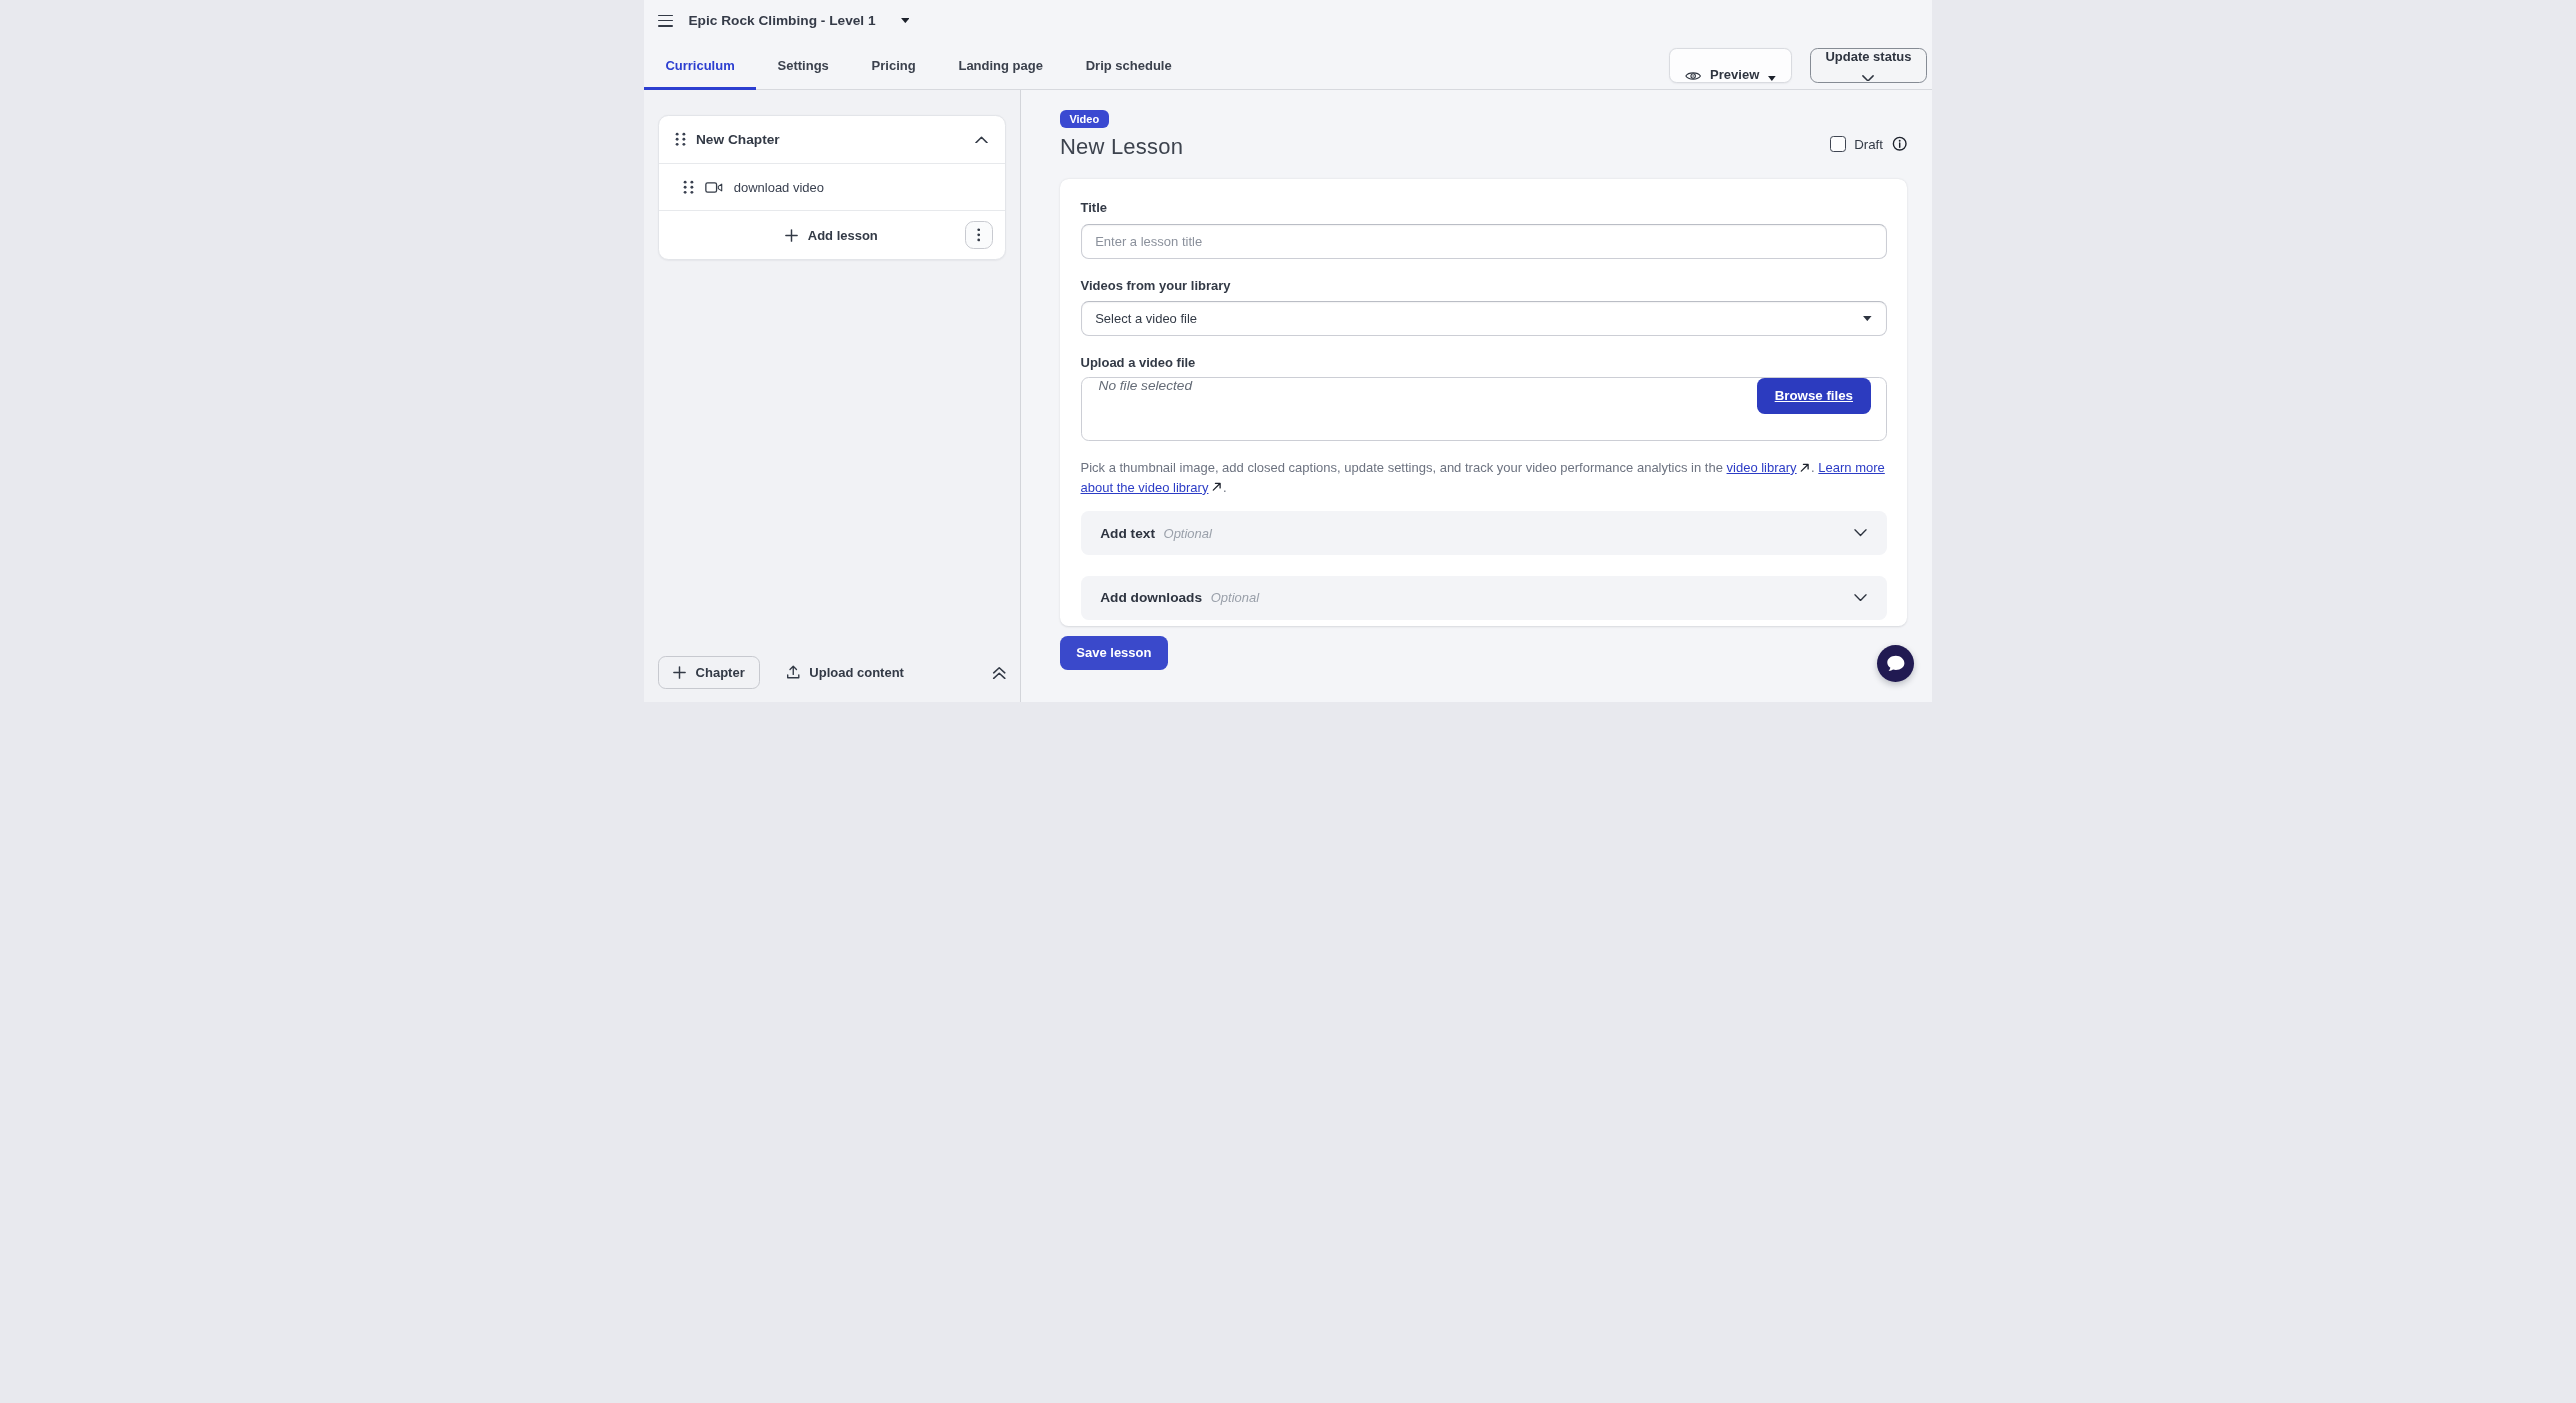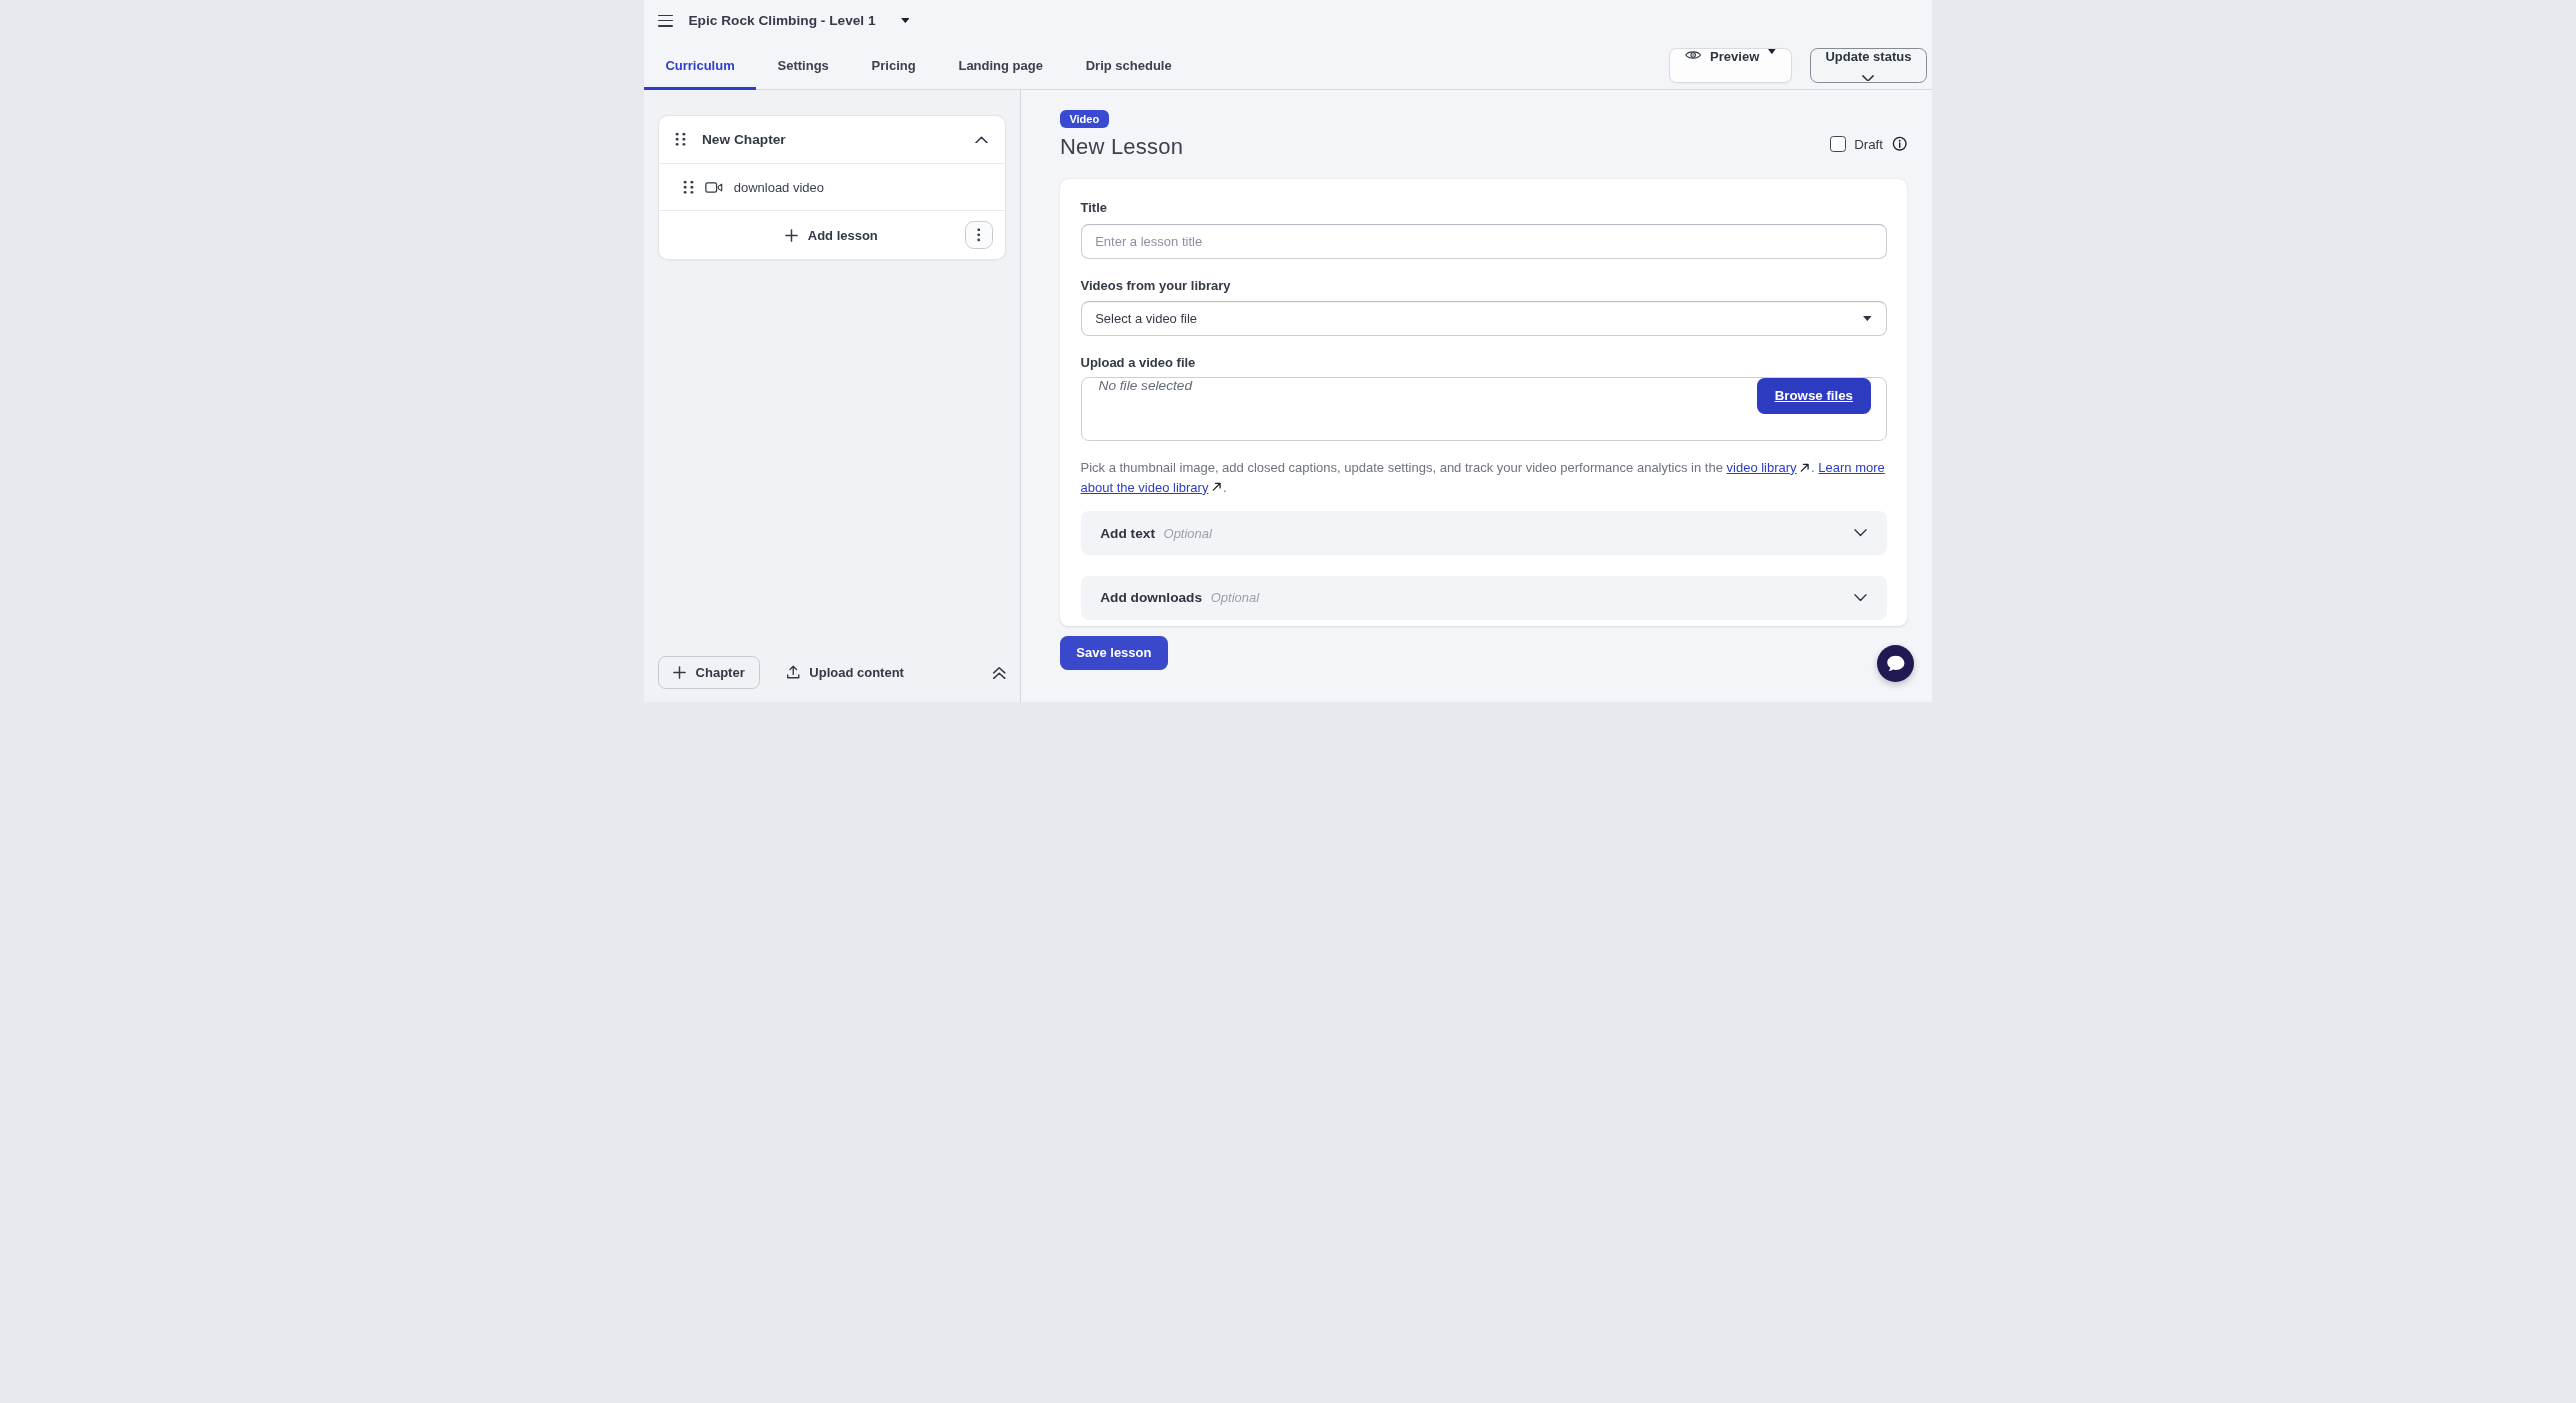--- a/index.html
+++ b/index.html
@@ -20,31 +20,31 @@
 
   
   .tabbar{ height:49px; display:flex; justify-content:space-between; align-items:stretch; border-bottom:0.9px solid #d7d9de; }
   .tabs{ display:flex; }
   .tab{ display:flex; align-items:center; padding:0 21.4px; font-size:13px; font-weight:600; color:#3b414d; position:relative; cursor:pointer; }
   .tab.active{ color:#2c3ed0; }
   .tab.active::after{ content:""; position:absolute; left:0; right:0; bottom:-0.9px; height:3.4px; background:#2c3ed0; }
   .tab-actions{ display:flex; align-items:center; gap:18px; padding-right:5.1px; }
   .btn{ cursor:pointer; }
   .btn-preview{ height:35px; padding:0 15.4px; border-radius:7.7px; border:0.9px solid #d9dbe0; background:#fdfdfe;
-    display:flex; align-items:flex-start; gap:8.6px; font-size:13px; font-weight:700; color:#2f3540; box-shadow:0 0.9px 1.7px rgba(16,24,40,.05);margin-left:36px; }
+    display:flex; align-items:flex-end; gap:8.6px; font-size:13px; font-weight:700; color:#2f3540; box-shadow:0 0.9px 1.7px rgba(16,24,40,.05);margin-left:36px; }
   .btn-update{ height:35px; padding:0 14.5px; border-radius:7.7px; border:0.9px solid #858b94; background:#f4f5f7;
     display:flex; align-items:center; gap:11px; font-size:13px; font-weight:700; color:#2f3540;flex-direction:column; }
 
   
   .body{ display:flex; height:612px; }
 
   
   .sidebar{ width:377px; background:#f1f2f5; border-right:0.9px solid #d3d5da; display:flex; flex-direction:column; justify-content:space-between; }
   .chapter-card{ margin:25px 14.5px 0 13.7px; background:#fff; border:0.9px solid #e3e5e9; border-radius:10.3px; box-shadow:0 0.9px 1.7px rgba(16,24,40,.05); overflow:hidden; }
-  .chapter-header{ height:48px; display:flex; align-items:center; gap:16px; padding:0 16.3px; border-bottom:0.9px solid #e7e9ec; cursor:pointer; }
+  .chapter-header{ height:48px; display:flex; align-items:center; gap:10px; padding:0 16.3px; border-bottom:0.9px solid #e7e9ec; cursor:pointer; }
   .chapter-title{ font-size:13.7px; font-weight:700; color:#333a46; flex:1; }
   .lesson-row{ height:47px; display:flex; align-items:center; gap:11px; padding:0 15.4px 0 24px; border-bottom:0.9px solid #e7e9ec; font-size:13px; color:#3a4150; cursor:pointer; }
   .add-lesson-row{ height:48px; display:flex; align-items:center; justify-content:center; position:relative; }
   .add-lesson-btn{ display:flex; align-items:center; gap:9.4px; font-size:13px; font-weight:700; color:#333a46; background:none; border:none; font-family:inherit; }
   .kebab-btn{ position:absolute; right:12px; top:50%; transform:translateY(-50%); width:28px; height:28px;
     border:0.9px solid #c8cad0; border-radius:8.6px; background:#fafbfc; display:flex; align-items:center; justify-content:center; }
   .sidebar-footer{ display:flex; align-items:center; padding:0 13.7px 13px; }
   .chapter-btn{ height:33px; padding:0 14.5px; border:0.9px solid #c7c9cf; border-radius:7.7px; background:transparent;
     display:flex; align-items:center; gap:9.4px; font-size:13px; font-weight:700; color:#333a46; font-family:inherit; }
   .upload-btn{ display:flex; align-items:center; gap:8.6px; font-size:13px; font-weight:700; color:#333a46; background:none; border:none; font-family:inherit; margin-left:26px; }

